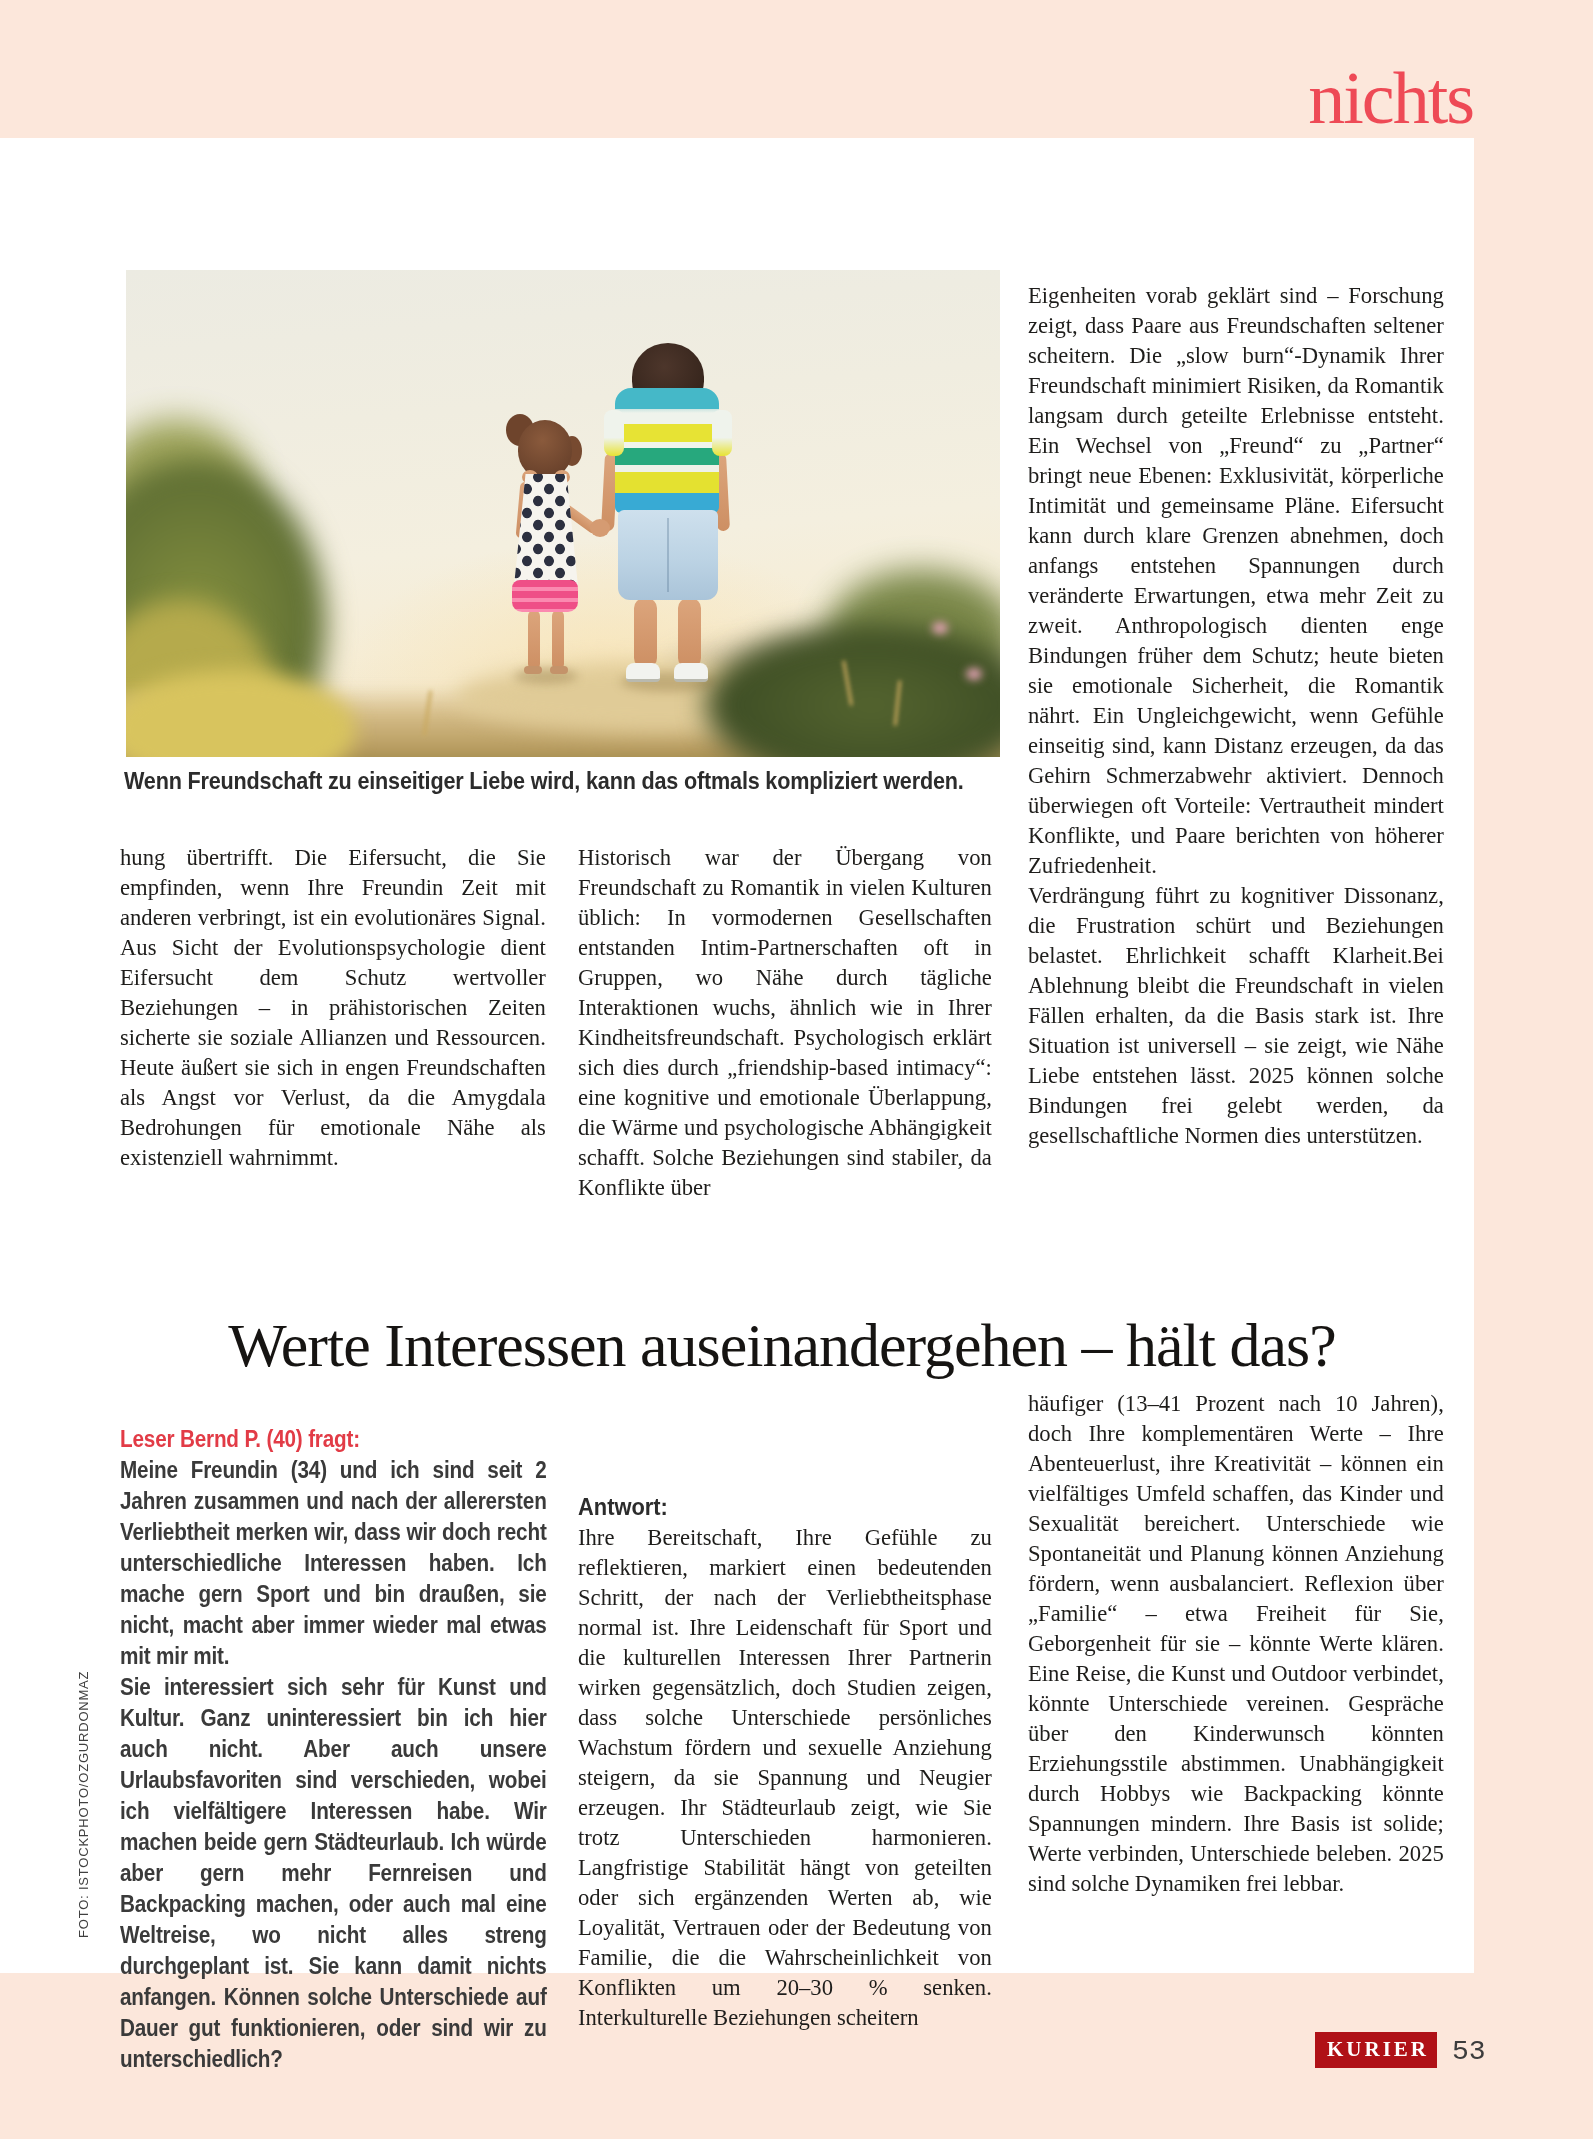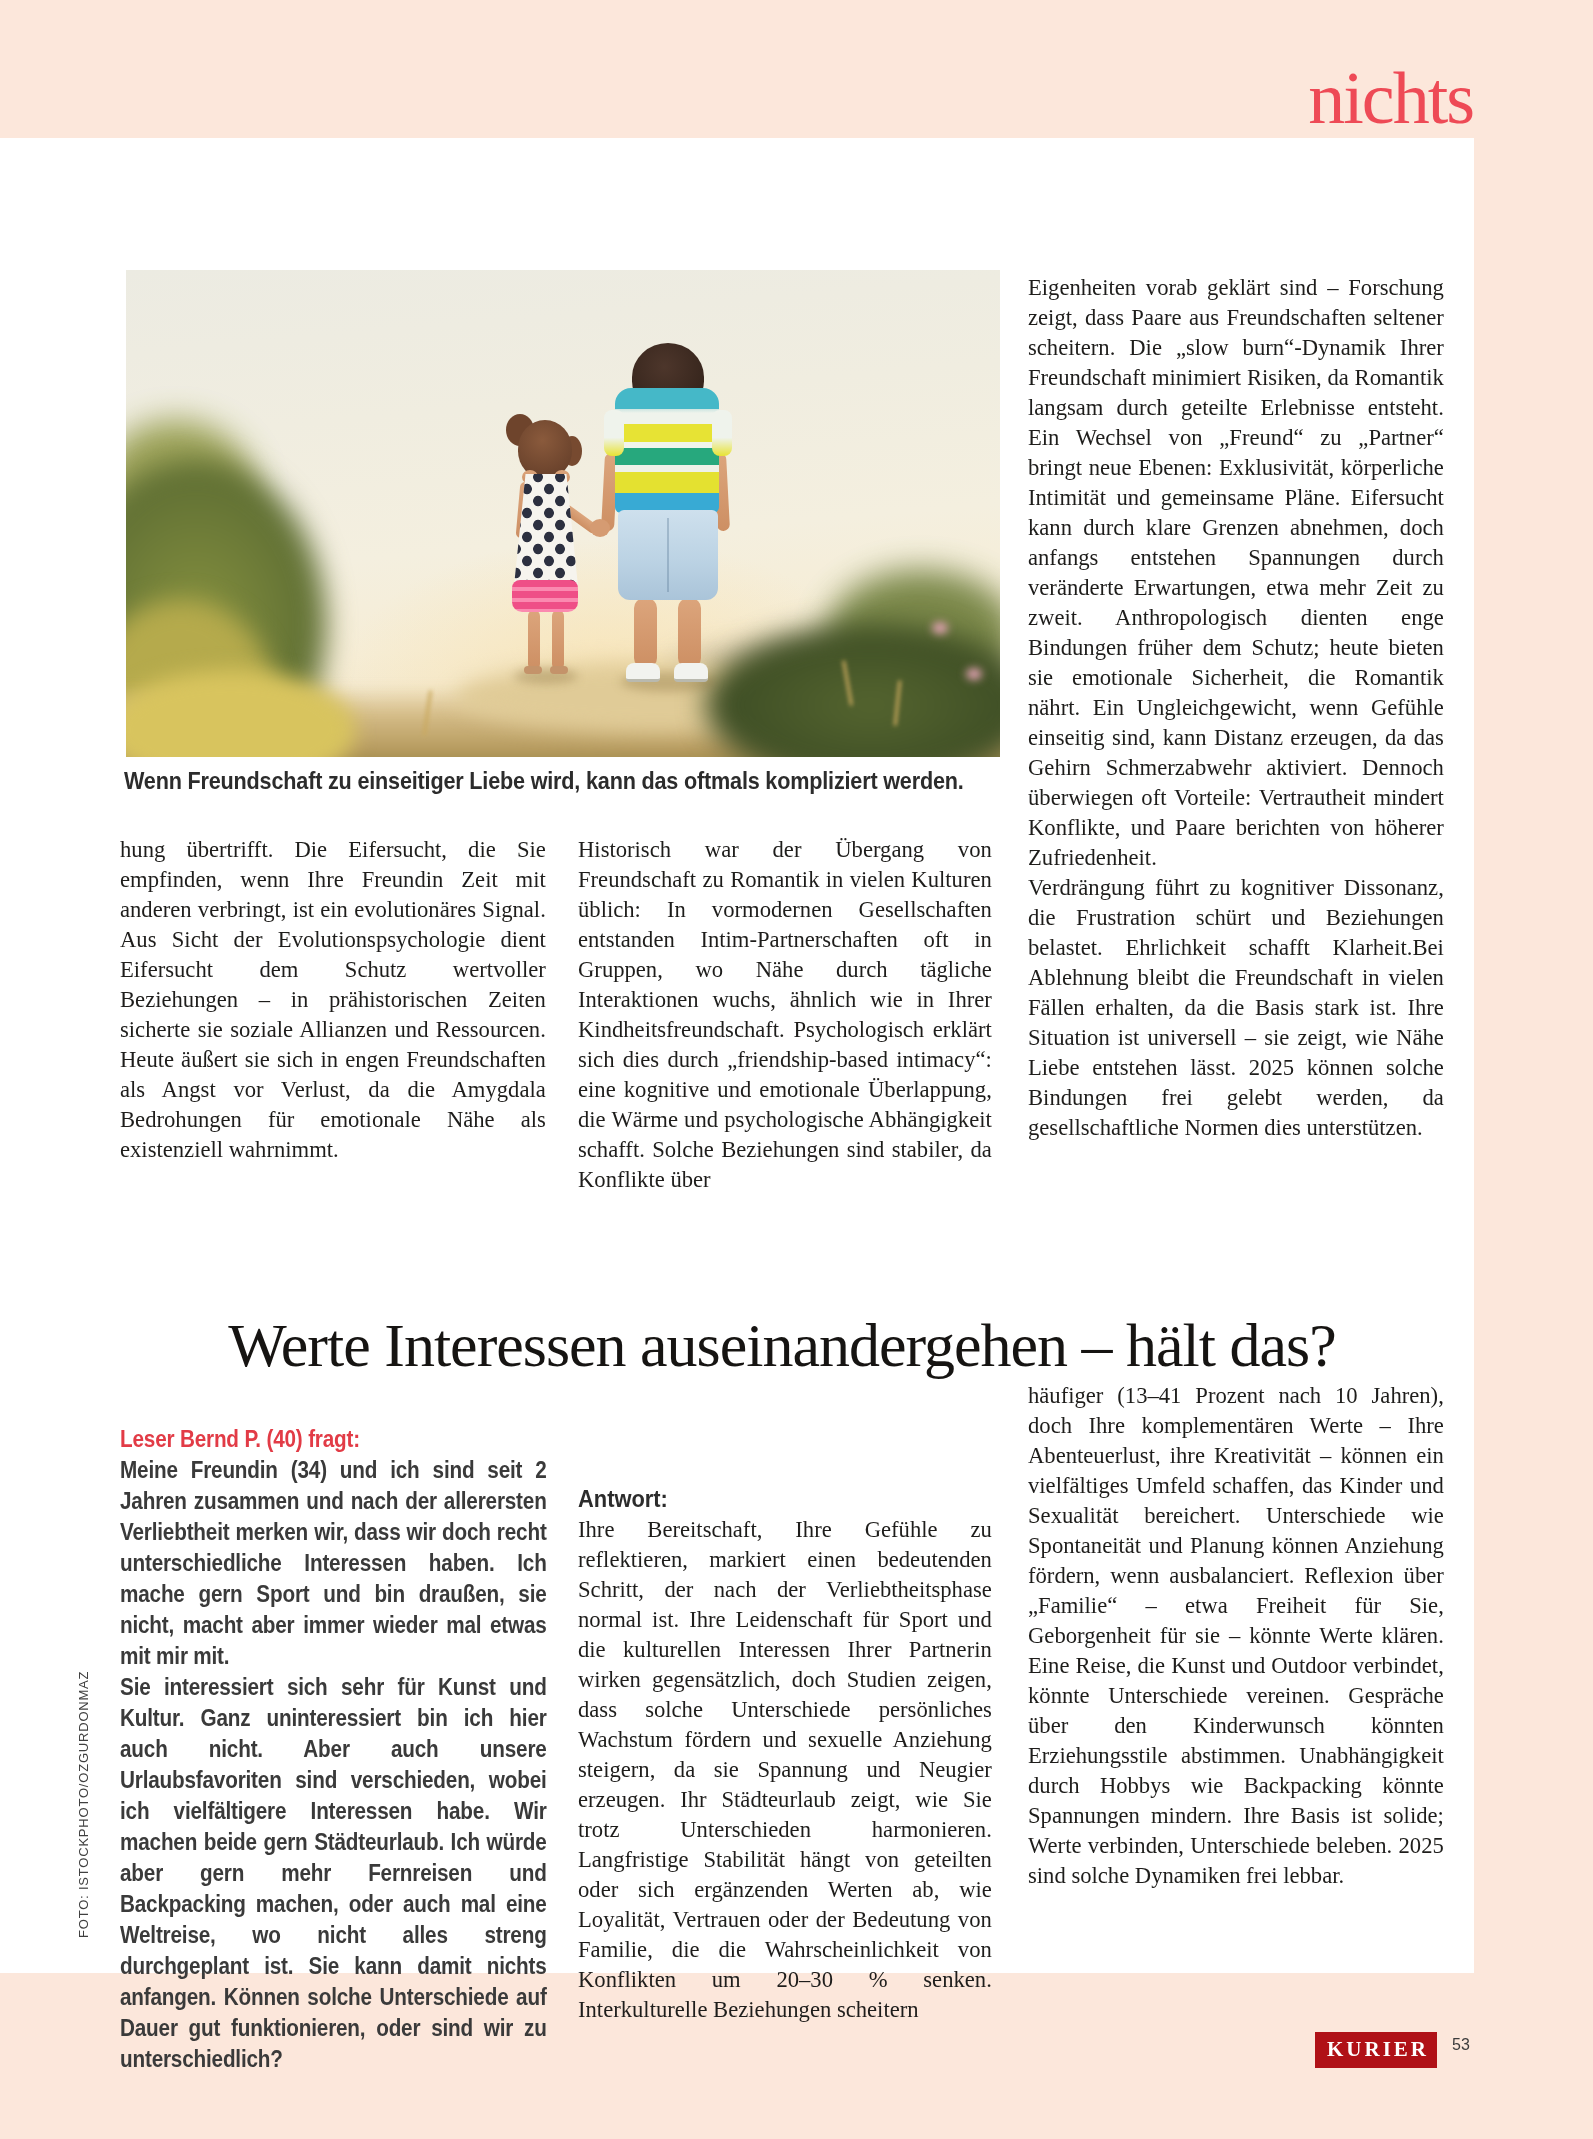--- a/index.html
+++ b/index.html
@@ -7,22 +7,22 @@
        font-family:"Liberation Serif",serif;-webkit-font-smoothing:antialiased;}
   .page{position:absolute;inset:0;overflow:hidden;}
 
   
   .content{position:absolute;left:0;top:138px;width:1474px;height:1835px;background:#ffffff;}
   .section-label{position:absolute;top:58px;right:120px;font-family:"Liberation Serif",serif;
        font-size:74px;line-height:80px;color:#ee4a56;letter-spacing:-2px;}
   .brand-box{position:absolute;left:1315px;top:2032px;background:#b01117;color:#fff;
        font-family:"Liberation Serif",serif;font-weight:bold;font-size:21px;
        letter-spacing:3px;padding:5px 8px 6px 12px;}
-  .page-number{position:absolute;left:1452px;top:2036px;font-family:Liberation Sans, sans-serif;
-       font-size:16px;color:#3c3c3c;}
+  .page-number{position:absolute;left:1452px;top:2036px;font-family:Liberation Mono, monospace;
+       font-size:28px;color:#3c3c3c;}
   .photo-credit{position:absolute;left:76px;top:1938px;transform:rotate(-90deg);
        transform-origin:0 0;font-family:"Liberation Sans",sans-serif;font-size:13px;
        letter-spacing:0.8px;color:#3f3f3f;white-space:nowrap;}
 
   
   .photo{position:absolute;left:126px;top:270px;width:874px;height:487px;overflow:hidden;
        background:linear-gradient(175deg,#ecebe2 0%,#f0ede0 30%,#f4efdf 55%,#f6edd6 72%,#f3e6c6 88%,#eddcb8 100%);}
   .photo *{position:absolute;}
   .glow{left:25%;top:55%;width:60%;height:55%;border-radius:50%;
        background:radial-gradient(closest-side,rgba(248,228,182,.85),rgba(248,228,182,0));}
@@ -81,21 +81,21 @@
   .boy-shorts:after{content:"";position:absolute;left:49px;top:8px;width:2px;height:74px;background:rgba(90,120,150,.35);}
   .boy-leg{width:23px;height:70px;border-radius:10px;}
   .sneaker{width:34px;height:16px;border-radius:8px 8px 4px 4px;background:#f2f3ef;border-bottom:3px solid #b9b9ae;}
 
   
   .caption{position:absolute;left:124px;top:766px;width:1000px;}
   .condensed{font-family:"Liberation Sans",sans-serif;font-weight:bold;color:#2c2c2c;
        transform:scaleX(0.9);transform-origin:0 0;}
   .caption .condensed{font-size:24px;line-height:30px;width:1060px;letter-spacing:-0.2px;}
 
-  .body-col{position:absolute;text-align:justify;color:#1e1d1b;}
+  .body-col{position:absolute;text-align:justify;color:#1e1d1b;margin-top:8px;}
   .body-col .inner{font-family:"Liberation Serif",serif;font-size:24px;line-height:30px;
        width:106%;transform:scaleX(0.943);transform-origin:0 0;}
   .body-col p{margin:0;}
   .col-a{left:120px;top:834px;width:426px;}
   .col-b{left:578px;top:834px;width:414px;}
   .col-c{left:1028px;top:272px;width:416px;}
 
   .kicker-row{position:absolute;left:120px;top:1262px;width:1324px;text-align:center;}
   .kicker-badge{display:inline-block;background:#e84750;color:#ffffff;
        font-family:"Liberation Sans",sans-serif;font-weight:bold;font-size:24px;

